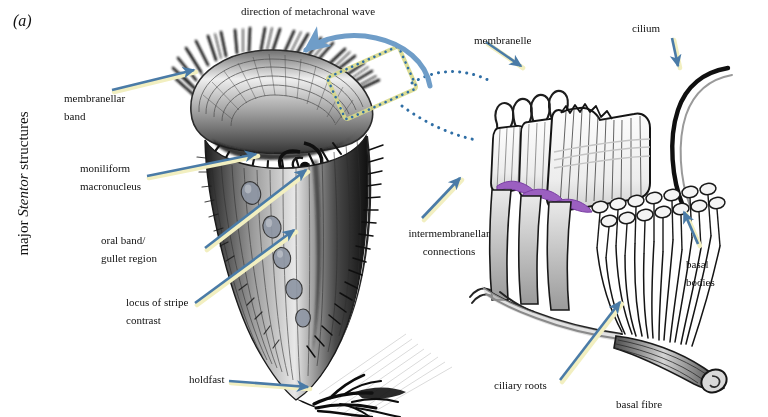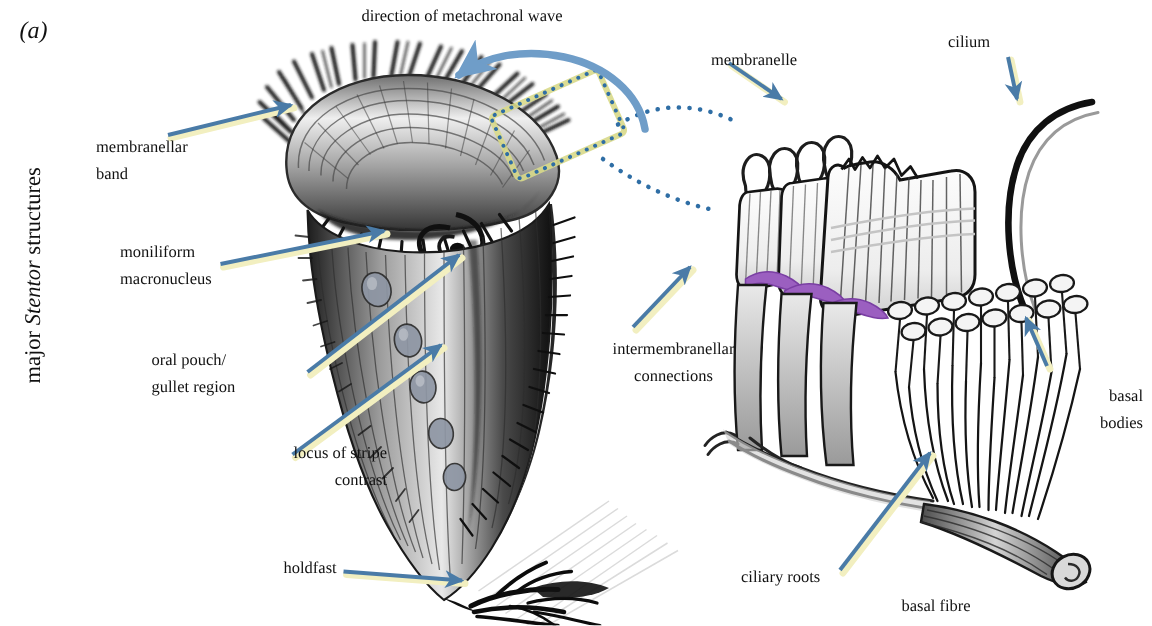--- a/index.html
+++ b/index.html
@@ -12,21 +12,21 @@
   #figure{position:relative;width:768px;height:417px;background:#fff;}
 
   
   .lbl{
     position:absolute;
     font-family:"Liberation Serif","DejaVu Serif",serif;
     font-size:11px;line-height:18px;color:#111;
     white-space:pre-line;
     -webkit-font-smoothing:antialiased;
   }
-  .lbl.c{text-align:right;}
+  .lbl.c{text-align:left;}
   .lbl.r{text-align:center;}
 
   #panel-letter{
     position:absolute;left:13px;top:12px;
     font-size:16px;font-style:italic;
   }
 
   #axis-title{
     position:absolute;left:-62px;top:175px;width:170px;
     transform:rotate(-90deg);transform-origin:center center;
@@ -489,35 +489,35 @@
   </div>
 
   <div class="lbl" style="left:182px;top:2px;width:252px;text-align:center;">direction of metachronal wave</div>
 
   <div class="lbl" style="left:80px;top:159px;width:124px;">moniliform
 macronucleus</div>
 
   <div class="lbl" style="left:64px;top:89px;width:118px;">membranellar
 band</div>
 
-  <div class="lbl" style="left:101px;top:231px;width:114px;">oral pouch/
+  <div class="lbl" style="left:101px;top:231px;width:114px;">oral band/
 gullet region</div>
 
   <div class="lbl c" style="left:126px;top:293px;width:132px;">locus of stripe
 contrast</div>
 
   <div class="lbl" style="left:189px;top:370px;width:92px;">holdfast</div>
 
   <div class="lbl" style="left:474px;top:31px;width:112px;">membranelle</div>
 
   <div class="lbl" style="left:632px;top:19px;width:66px;">cilium</div>
 
   <div class="lbl r" style="left:373px;top:224px;width:152px;">intermembranellar
 connections</div>
 
   <div class="lbl c" style="left:686px;top:255px;width:76px;">basal
 bodies</div>
 
   <div class="lbl" style="left:494px;top:376px;width:116px;">ciliary roots</div>
 
-  <div class="lbl" style="left:601px;top:395px;width:110px;">basal fibre</div>
+  <div class="lbl" style="left:616px;top:395px;width:110px;">basal fibre</div>
 
 </div>
 
 </body></html>

